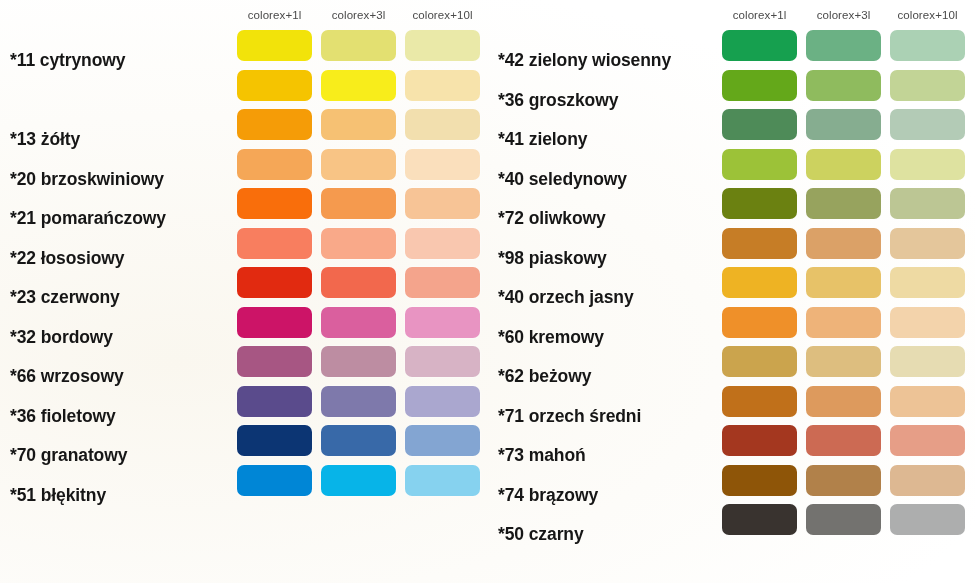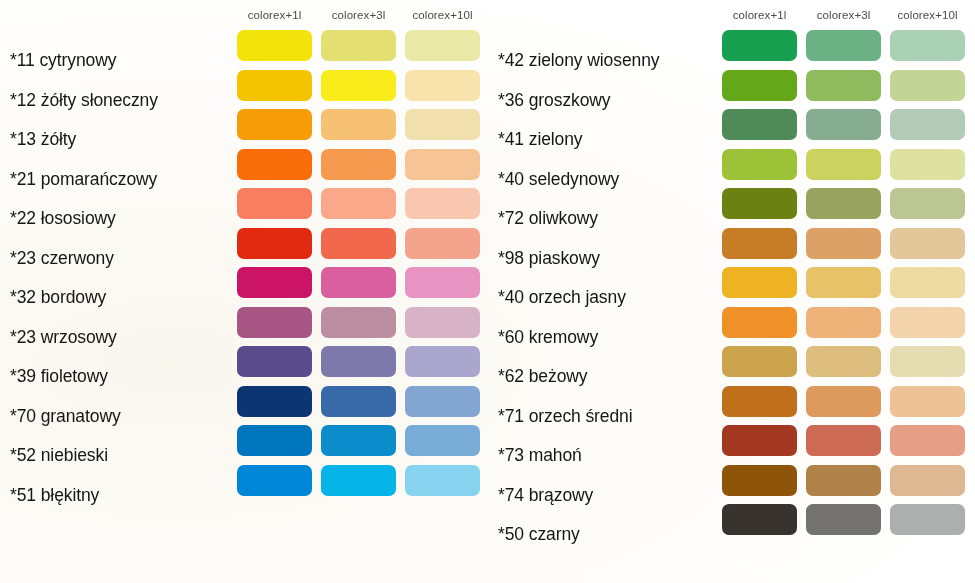--- a/index.html
+++ b/index.html
@@ -58,21 +58,21 @@
     right: 0;
   }
   .row {
     height: 39.5px;
     display: flex;
     align-items: center;
     position: relative;
   }
   .label {
     font-size: 17.5px;
-    font-weight: normal;
+    font-weight: bold;
     color: #161616;
     white-space: nowrap;
     letter-spacing: -.1px;
     line-height: 1;
     margin-top: 30px;
   }
   .swatches {
     position: absolute;
     top: 0;
     height: 39.5px;
@@ -113,36 +113,43 @@
     <div class="rows" id="rows-left">
         <div class="row">
           <div class="label">*11 cytrynowy</div>
           <div class="swatches">
             <div class="swatch" style="background: rgb(242, 227, 10);"></div>
             <div class="swatch" style="background: rgb(227, 224, 113);"></div>
             <div class="swatch" style="background: rgb(234, 233, 168);"></div>
           </div>
         </div>
         <div class="row">
-          <div class="label">*12 żółty słoneczny</div>
           <div class="swatches">
             <div class="swatch" style="background: rgb(245, 196, 0);"></div>
             <div class="swatch" style="background: rgb(248, 237, 27);"></div>
             <div class="swatch" style="background: rgb(247, 227, 171);"></div>
           </div>
         </div>
         <div class="row">
           <div class="label">*13 żółty</div>
           <div class="swatches">
             <div class="swatch" style="background: rgb(245, 156, 7);"></div>
             <div class="swatch" style="background: rgb(246, 193, 115);"></div>
             <div class="swatch" style="background: rgb(242, 223, 174);"></div>
           </div>
         </div>
         <div class="row">
+          <div class="label">*20 brzoskwiniowy</div>
+          <div class="swatches">
+            <div class="swatch" style="background: rgb(245, 167, 87);"></div>
+            <div class="swatch" style="background: rgb(248, 196, 133);"></div>
+            <div class="swatch" style="background: rgb(250, 223, 188);"></div>
+          </div>
+        </div>
+        <div class="row">
           <div class="label">*21 pomarańczowy</div>
           <div class="swatches">
             <div class="swatch" style="background: rgb(249, 110, 11);"></div>
             <div class="swatch" style="background: rgb(245, 154, 78);"></div>
             <div class="swatch" style="background: rgb(247, 196, 150);"></div>
           </div>
         </div>
         <div class="row">
           <div class="label">*22 łososiowy</div>
           <div class="swatches">
@@ -161,49 +168,41 @@
         </div>
         <div class="row">
           <div class="label">*32 bordowy</div>
           <div class="swatches">
             <div class="swatch" style="background: rgb(204, 20, 103);"></div>
             <div class="swatch" style="background: rgb(218, 95, 158);"></div>
             <div class="swatch" style="background: rgb(232, 148, 194);"></div>
           </div>
         </div>
         <div class="row">
-          <div class="label">*23 wrzosowy</div>
+          <div class="label">*66 wrzosowy</div>
           <div class="swatches">
             <div class="swatch" style="background: rgb(167, 86, 131);"></div>
             <div class="swatch" style="background: rgb(189, 141, 162);"></div>
             <div class="swatch" style="background: rgb(215, 179, 197);"></div>
           </div>
         </div>
         <div class="row">
-          <div class="label">*39 fioletowy</div>
+          <div class="label">*36 fioletowy</div>
           <div class="swatches">
             <div class="swatch" style="background: rgb(90, 75, 140);"></div>
             <div class="swatch" style="background: rgb(126, 121, 171);"></div>
             <div class="swatch" style="background: rgb(170, 167, 207);"></div>
           </div>
         </div>
         <div class="row">
           <div class="label">*70 granatowy</div>
           <div class="swatches">
             <div class="swatch" style="background: rgb(12, 53, 115);"></div>
             <div class="swatch" style="background: rgb(56, 105, 168);"></div>
             <div class="swatch" style="background: rgb(131, 165, 210);"></div>
-          </div>
-        </div>
-        <div class="row">
-          <div class="label">*52 niebieski</div>
-          <div class="swatches">
-            <div class="swatch" style="background: rgb(0, 118, 190);"></div>
-            <div class="swatch" style="background: rgb(13, 140, 203);"></div>
-            <div class="swatch" style="background: rgb(120, 171, 214);"></div>
           </div>
         </div>
         <div class="row">
           <div class="label">*51 błękitny</div>
           <div class="swatches">
             <div class="swatch" style="background: rgb(0, 134, 214);"></div>
             <div class="swatch" style="background: rgb(7, 180, 232);"></div>
             <div class="swatch" style="background: rgb(134, 210, 239);"></div>
           </div>
         </div>

